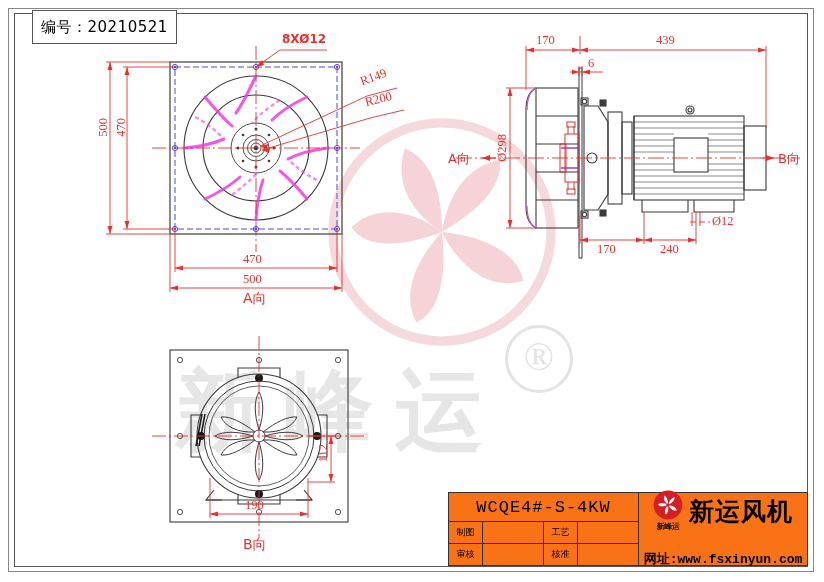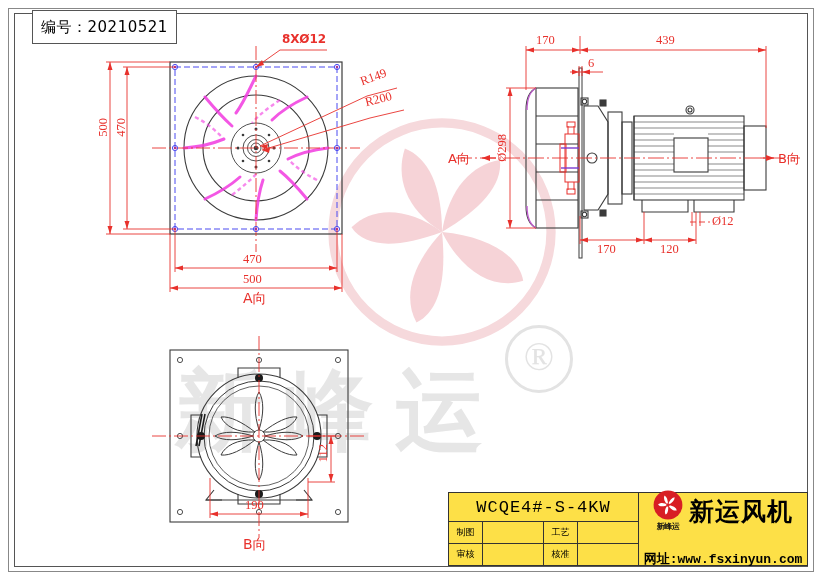--- a/index.html
+++ b/index.html
@@ -24,21 +24,21 @@
   
   .vw{position:absolute;z-index:5;}
   .dim{position:absolute;color:#e8312c;font-size:12.5px;font-family:"Liberation Serif",serif;white-space:nowrap;z-index:9;}
   .dimv{position:absolute;color:#e8312c;font-size:12.5px;font-family:"Liberation Serif",serif;white-space:nowrap;z-index:9;
         writing-mode:vertical-rl;transform:rotate(180deg);}
   .lbl{position:absolute;color:#e8312c;font-size:13px;font-family:"DejaVu Sans",sans-serif;white-space:nowrap;z-index:9;}
   svg{overflow:visible;display:block;}
 
   
   .title-block{position:absolute;left:448px;top:492px;width:360px;height:74px;border:1.4px solid #333;
-               background:#fde047;display:flex;z-index:30;box-sizing:border-box;}
+               background:#f97316;display:flex;z-index:30;box-sizing:border-box;}
   .tb-left{width:190px;border-right:1.4px solid #333;display:flex;flex-direction:column;box-sizing:border-box;}
   .tb-model{height:28px;display:flex;align-items:center;justify-content:center;border-bottom:1.2px solid #333;}
   .tb-model span{font-size:17px;letter-spacing:1px;font-family:"Liberation Mono",monospace;color:#000;}
   .tb-rows{flex:1;display:flex;flex-direction:column;justify-content:space-between;}
   .tb-row{flex:1;display:flex;border-bottom:1px solid #333;}
   .tb-row:last-child{border-bottom:none;}
   .tb-cell{border-right:1px solid #333;display:flex;align-items:center;justify-content:center;box-sizing:border-box;
            font-size:9px;font-family:"DejaVu Sans",sans-serif;color:#000;}
   .tb-cell:last-child{border-right:none;}
   .c-lbl{width:34px;}
@@ -336,21 +336,21 @@
         <polygon points="34,132 42,129 42,135"></polygon>
         <polygon points="326,132 318,129 318,135"></polygon>
       </g>
     </svg>
 
     <div class="dim" style="left:88px;top:7px;">170</div>
     <div class="dim" style="left:208px;top:7px;">439</div>
     <div class="dim" style="left:140px;top:30px;">6</div>
     <div class="dimv" style="left:47px;top:108px;">Ø298</div>
     <div class="dim" style="left:149px;top:216px;">170</div>
-    <div class="dim" style="left:212px;top:216px;">120</div>
+    <div class="dim" style="left:212px;top:216px;">240</div>
     <div class="dim" style="left:264px;top:188px;">Ø12</div>
     <div class="lbl" style="left:0px;top:124px;">A向</div>
     <div class="lbl" style="left:330px;top:124px;">B向</div>
   </div>
 
   <div class="vw" style="left:150px;top:338px;width:230px;height:222px;">
     <svg width="230" height="222">
 
       <rect x="20" y="12" width="178" height="172" fill="none" stroke="#3b3b3b" stroke-width="1.1"></rect>
 

